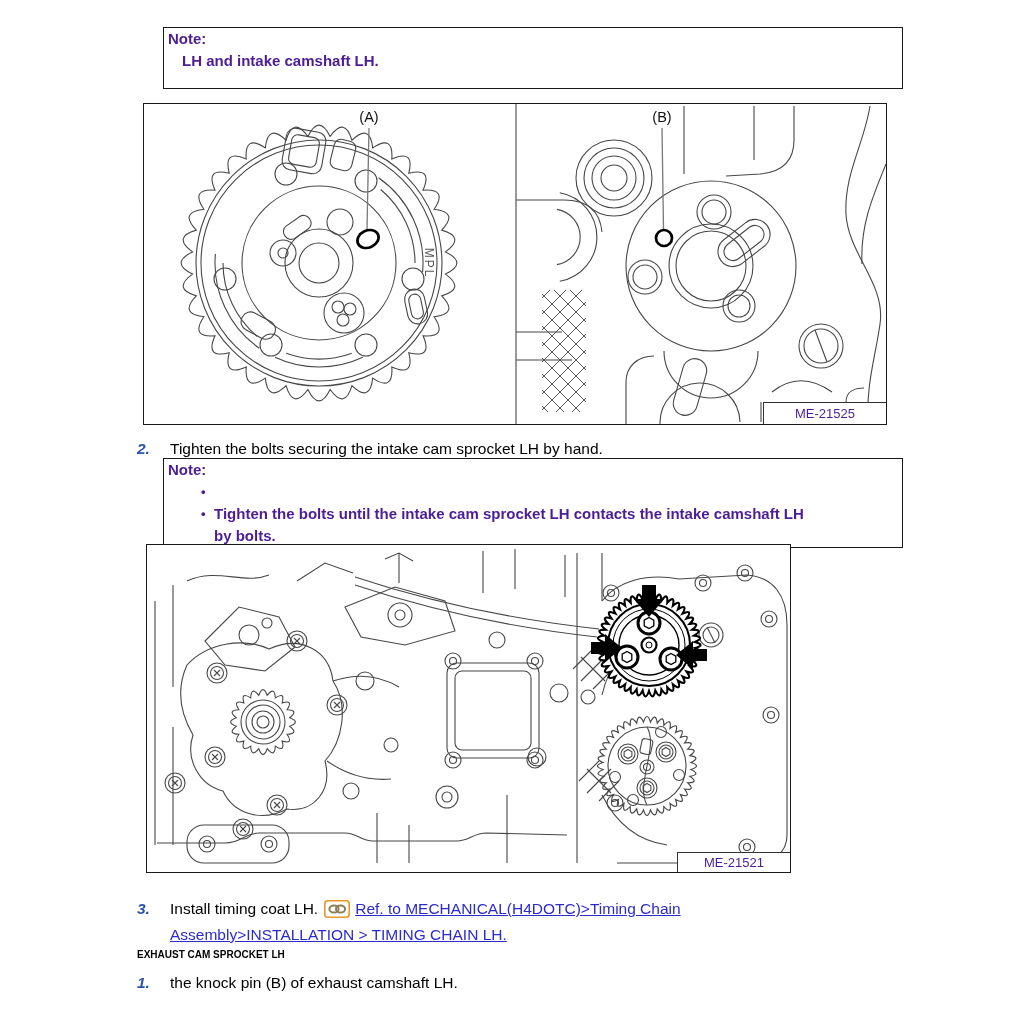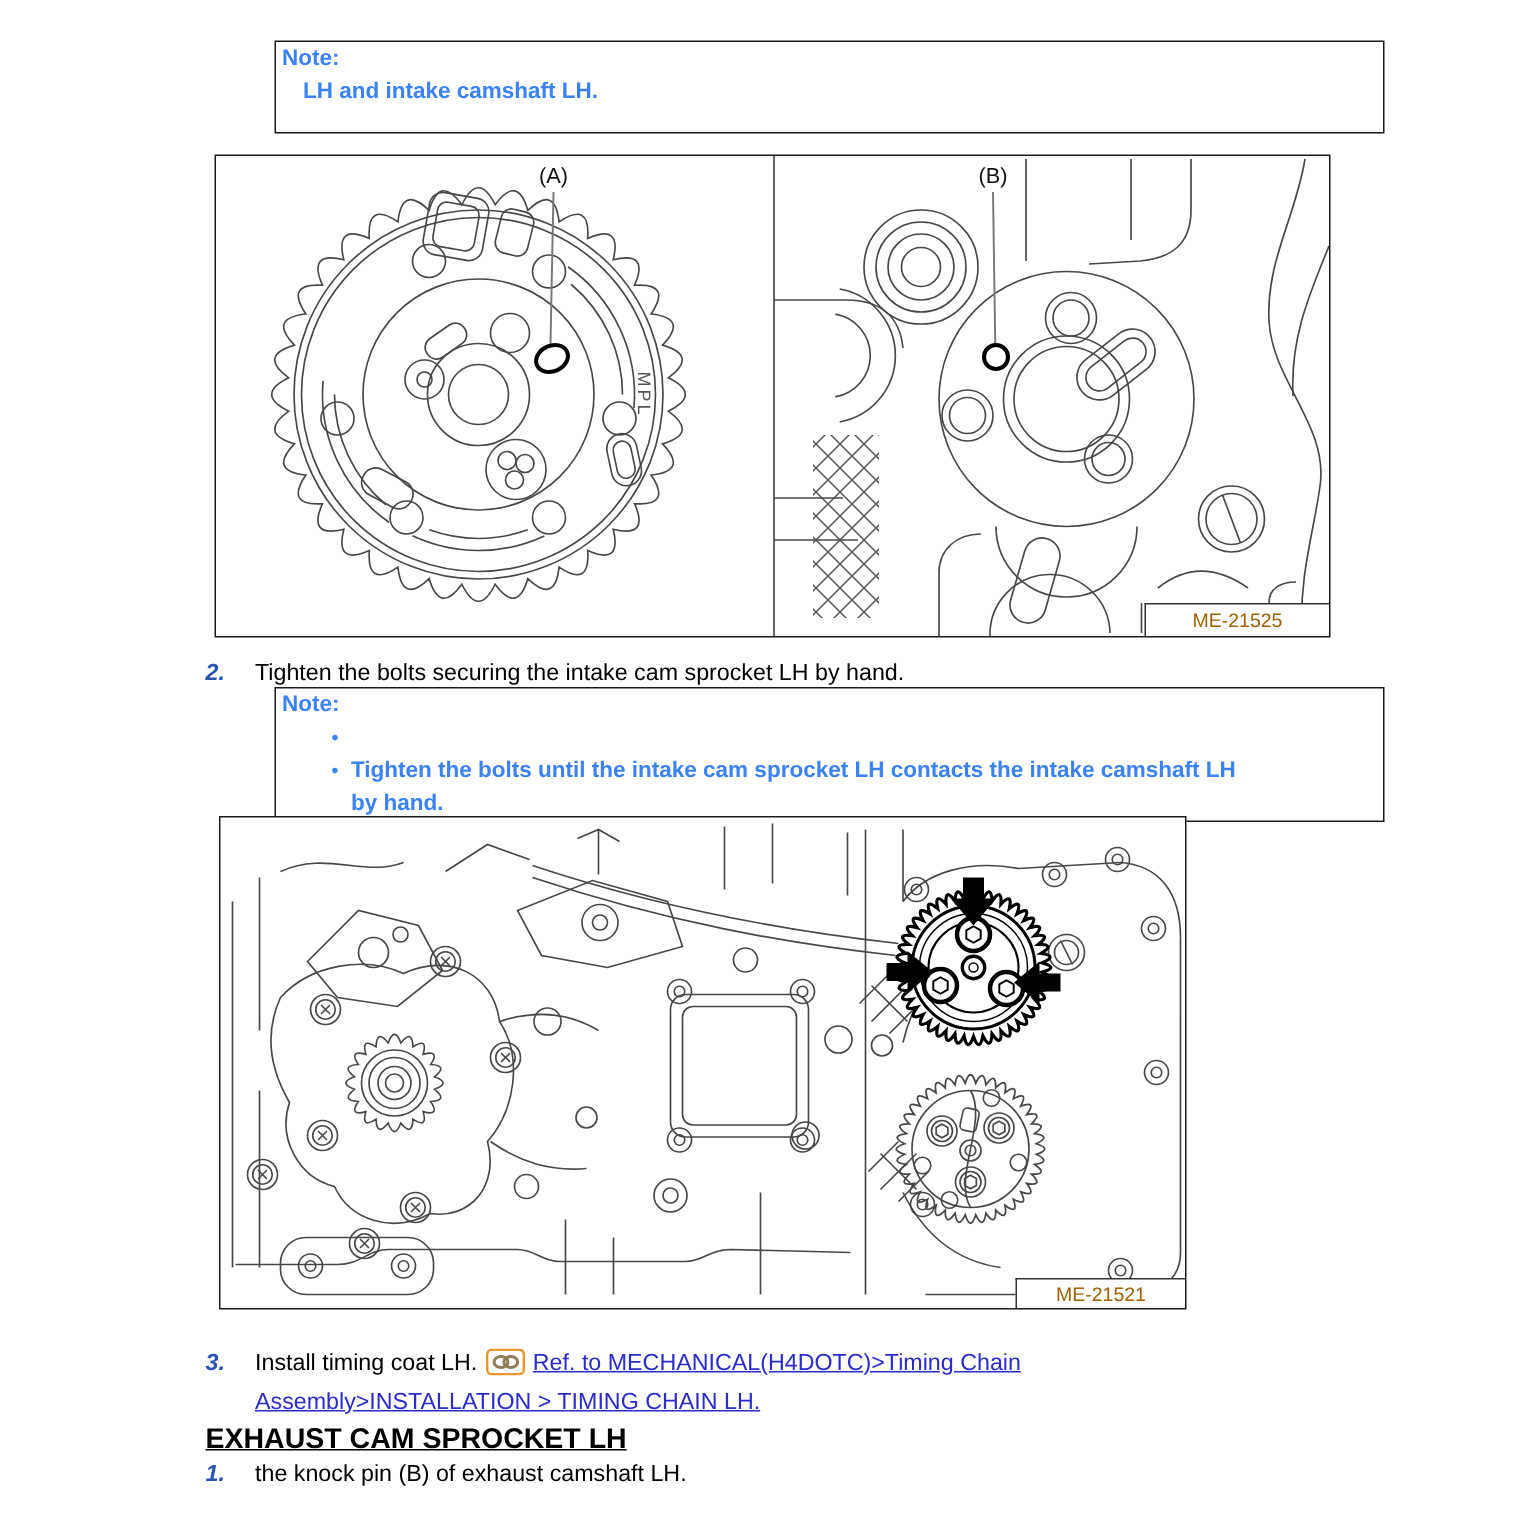--- a/index.html
+++ b/index.html
@@ -1,38 +1,38 @@
 <!DOCTYPE html>
 <html><head>
 <meta charset="utf-8">
 <style>
   html,body{margin:0;padding:0;background:#fff;}
   .page{position:relative;width:1024px;height:1024px;background:#fff;
         font-family:"Liberation Sans",sans-serif;color:#000;overflow:hidden;}
   .abs{position:absolute;}
   
-  .note-box{border:1.6px solid #1a1a1a;background:#fff;color:#3b82f6;
-            font-weight:bold;font-size:15px;line-height:21.5px;overflow:hidden;margin-left:20px;}
+  .note-box{border:1.6px solid #1a1a1a;background:#fff;color:#4c1d95;
+            font-weight:bold;font-size:15px;line-height:21.5px;overflow:hidden;}
   .note-label{padding-left:4px;}
   .note-line{padding-left:18px;}
   .bullet-row{display:flex;padding-left:37px;}
   .bullet-dot{width:13px;flex:none;font-size:13px;}
   
   .figure{border:1.6px solid #1a1a1a;background:#fff;}
   .figure svg{position:absolute;left:0;top:0;width:100%;height:100%;}
   .fig-code{position:absolute;right:0;bottom:0;border-top:1.3px solid #333;
-            border-left:1.3px solid #333;background:#fff;font-size:13px;color:#a16207;
+            border-left:1.3px solid #333;background:#fff;font-size:13px;color:#4c1d95;
             text-align:center;}
   .code1{width:122px;height:21px;line-height:21px;}
   .code2{width:112px;height:19px;line-height:19px;}
   
   .step{display:flex;font-size:15.5px;line-height:21.5px;}
   .stepnum{width:24px;flex:none;font-weight:bold;font-style:italic;color:#2a52ae;}
   .stepbody{width:745px;margin-left:9px;}
-  .heading{font-weight:bold;font-size:19px;color:#000;text-decoration:underline;}
+  .heading{font-weight:bold;font-size:10px;color:#000;}
   .ref-link{color:#2b2bcc;text-decoration:underline;cursor:pointer;}
   .ref-icon{display:inline-block;vertical-align:-4px;margin:0 5px 0 6px;}
   
   .ln{stroke:#474747;fill:none;stroke-width:1.1px;}
   .bold-mark{stroke:#000;fill:none;}
   .fig-label{font-size:14.5px;fill:#111;font-family:"Liberation Sans",sans-serif;}
   .stamp{font-size:12px;fill:#555;letter-spacing:2px;font-family:"Liberation Sans",sans-serif;}
 </style>
 </head>
 <body>
@@ -146,21 +146,21 @@
     <div class="note-label">Note:</div>
     <div class="bullet-row">
       <span class="bullet-dot">•</span>
     </div>
     <div class="bullet-row">
       <span class="bullet-dot">•</span>
       <span>Tighten the bolts until the intake cam sprocket LH contacts the intake camshaft LH</span>
     </div>
     <div class="bullet-row">
       <span class="bullet-dot"></span>
-      <span>by hand.</span>
+      <span>by bolts.</span>
     </div>
   </div>
 
   <div class="abs figure" style="left:146px;top:544px;width:643px;height:327px;">
     <svg viewBox="0 0 643 327">
       <defs>
         <g id="scr" class="ln">
             <circle r="10"></circle>
             <circle r="6.5"></circle>
             <path d="M-3,-3L3,3M-3,3L3,-3"></path>

